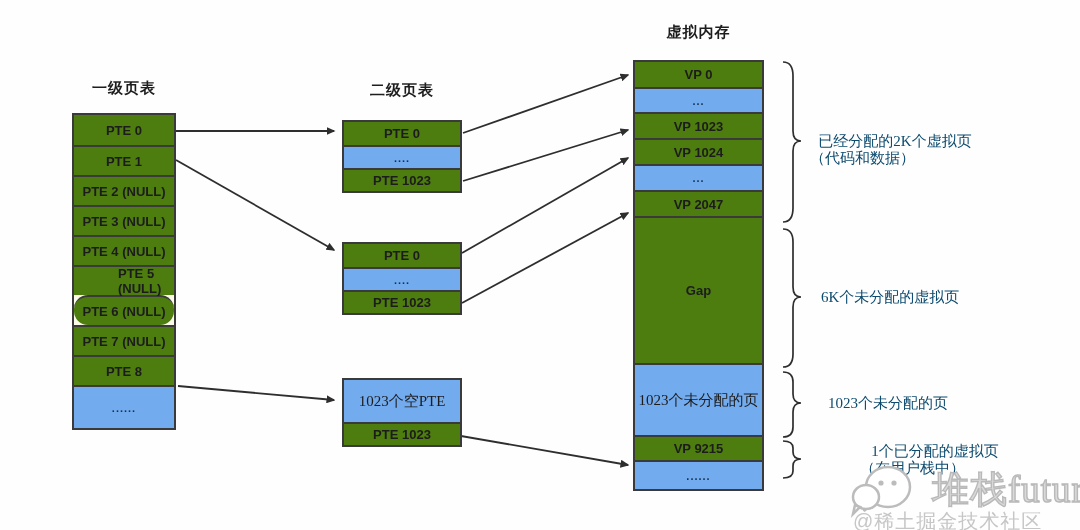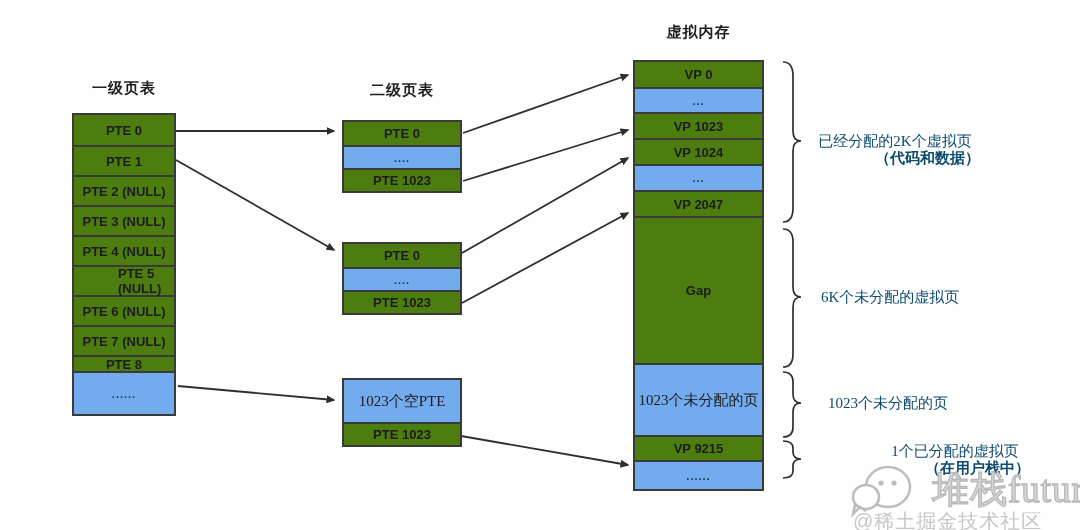--- a/index.html
+++ b/index.html
@@ -19,21 +19,21 @@
   }
   .cell + .cell { border-top:2px solid #3a3a3a; }
   .cream { background:#4d7c0f; }
   .blue  { background:#72abee; }
   .dots  { font-size:11px; letter-spacing:1px; color:#16314e; }
   .cjk-serif { font-family:"Liberation Serif", serif; font-weight:normal; font-size:15px; }
   .anno {
     position:absolute; font-family:"Liberation Serif", serif;
     font-size:15px; color:#0c4a6e; line-height:17px; white-space:nowrap;
   }
-  .anno .l2 { display:block; text-align:right;font-weight:bold; }
+  .anno .l2 { display:block; text-align:left; }
   .wm-brand {
     position:absolute; left:908px; top:465px; width:170px;
     font-family:"Liberation Serif", serif; font-size:37px; color:#dadada;
     -webkit-text-stroke:1.4px #b9b9b9; letter-spacing:1px; white-space:nowrap;padding-left:24px;
   }
   .wm-credit {
     position:absolute; left:853px; top:508px;
     font-family:"Liberation Sans", sans-serif; font-size:20px; color:#c6c6c6;
     letter-spacing:1px; white-space:nowrap;
   }
@@ -68,23 +68,23 @@
   <div class="tbl-title" style="left:342px; top:81px; width:120px;">二级页表</div>
   <div class="tbl-title" style="left:633px; top:23px; width:131px;">虚拟内存</div>
 
   <div class="tbl" style="left:72px; top:113px; width:100px;">
     <div class="cell cream" style="height:30px;">PTE 0</div>
     <div class="cell cream" style="height:30px;">PTE 1</div>
     <div class="cell cream" style="height:30px;">PTE 2 (NULL)</div>
     <div class="cell cream" style="height:30px;">PTE 3 (NULL)</div>
     <div class="cell cream" style="height:30px;text-align:right;">PTE 4 (NULL)</div>
     <div class="cell cream" style="height:30px;padding-left:44px;">PTE 5 (NULL)</div>
-    <div class="cell cream" style="height:30px;">PTE 6 (NULL)</div>
+    <div class="cell cream" style="height:30px;border-radius:14px;">PTE 6 (NULL)</div>
     <div class="cell cream" style="height:30px;">PTE 7 (NULL)</div>
-    <div class="cell cream" style="height:16px;">PTE 8</div>
+    <div class="cell cream" style="height:30px;">PTE 8</div>
     <div class="cell blue dots" style="height:43px;">......</div>
   </div>
 
   <div class="tbl" style="left:342px; top:120px; width:116px;">
     <div class="cell cream" style="height:23px;">PTE 0</div>
     <div class="cell blue dots" style="height:23px;">....</div>
     <div class="cell cream" style="height:23px;">PTE 1023</div>
   </div>
 
   <div class="tbl" style="left:342px; top:242px; width:116px;">
@@ -110,21 +110,21 @@
     <div class="cell cream" style="height:25px;">VP 9215</div>
     <div class="cell blue dots" style="height:29px;">......</div>
   </div>
 
   <div class="anno" style="left:810px; top:133px; width:170px; text-align:center;">
     <span>已经分配的2K个虚拟页</span>
     <span class="l2">（代码和数据）</span>
   </div>
   <div class="anno" style="left:821px; top:289px;">6K个未分配的虚拟页</div>
   <div class="anno" style="left:828px; top:395px;">1023个未分配的页</div>
-  <div class="anno" style="left:880px; top:443px; width:150px; text-align:center;">
+  <div class="anno" style="left:860px; top:443px; width:150px; text-align:center;">
     <span>1个已分配的虚拟页</span>
     <span class="l2">（在用户栈中）</span>
   </div>
 
   <svg class="overlay" viewBox="0 0 1080 530" style="z-index:3;">
     <g stroke="#bcbcbc" stroke-width="2.5" fill="#ffffff">
       <ellipse cx="888" cy="487" rx="22" ry="20"></ellipse>
       <path d="M872,503 l-8,8 l3,-10 z"></path>
       <ellipse cx="866" cy="497" rx="13" ry="12"></ellipse>
       <path d="M860,507 l-7,7 l2,-9 z"></path>

